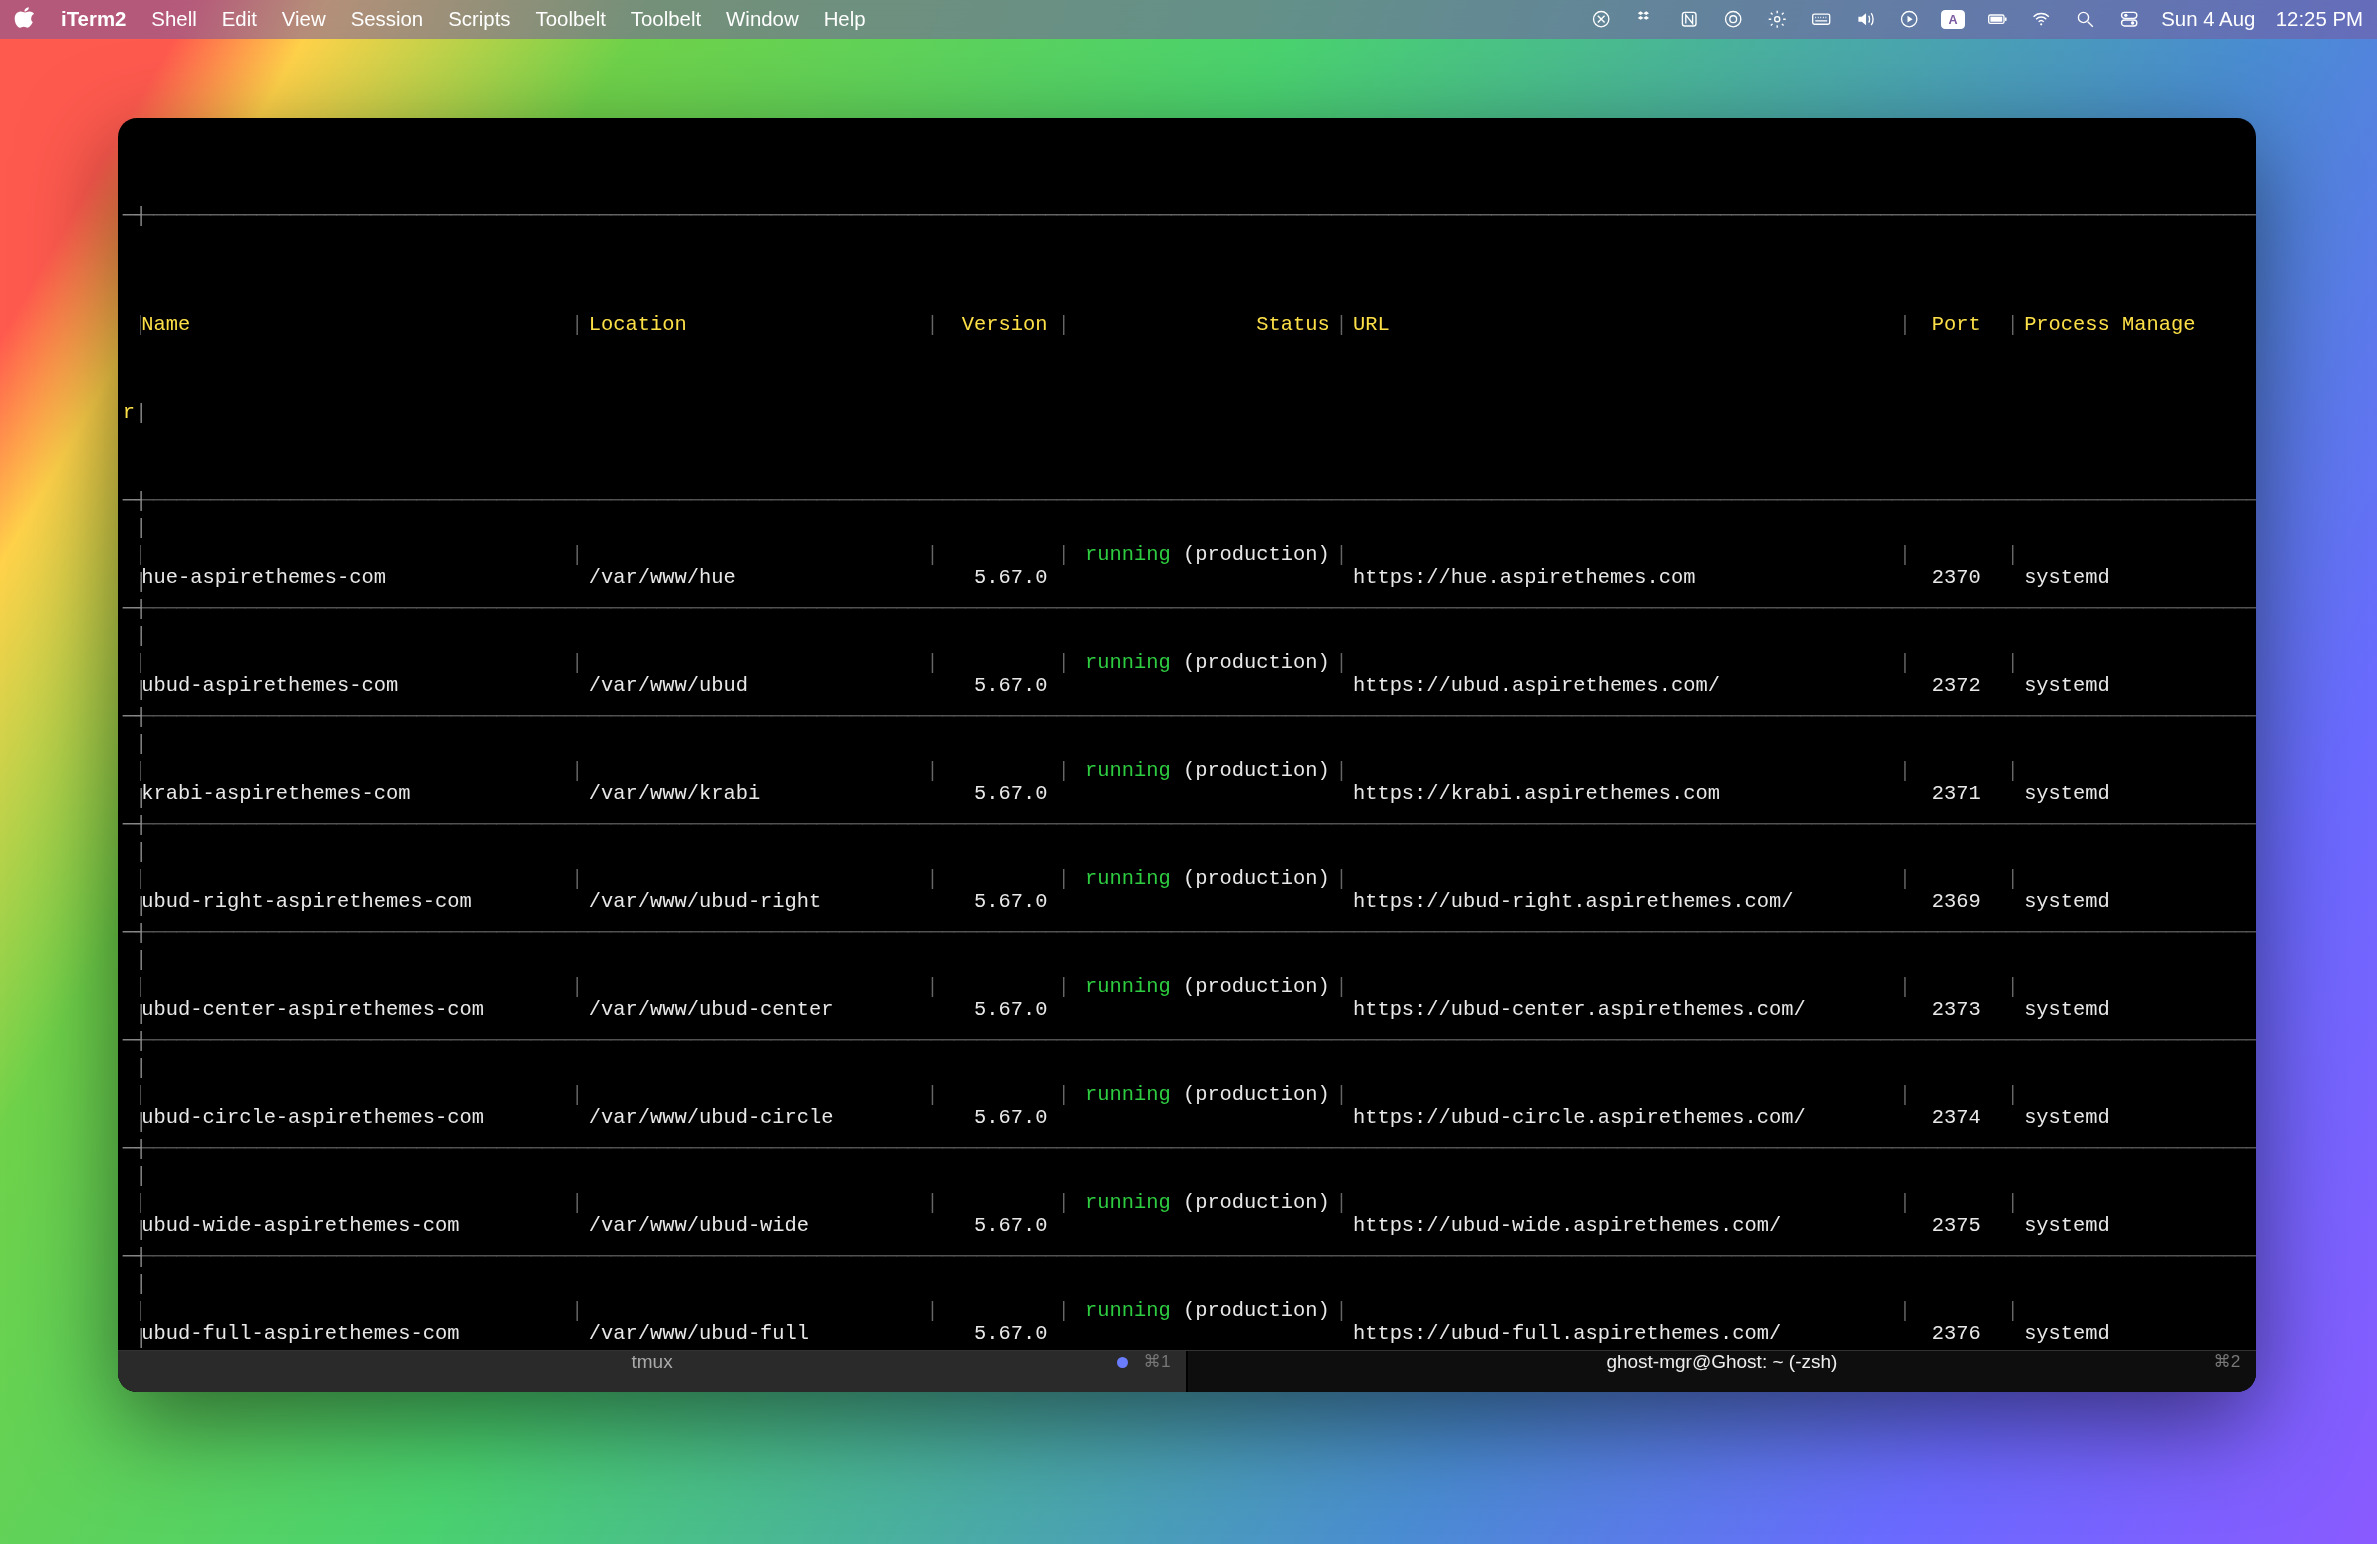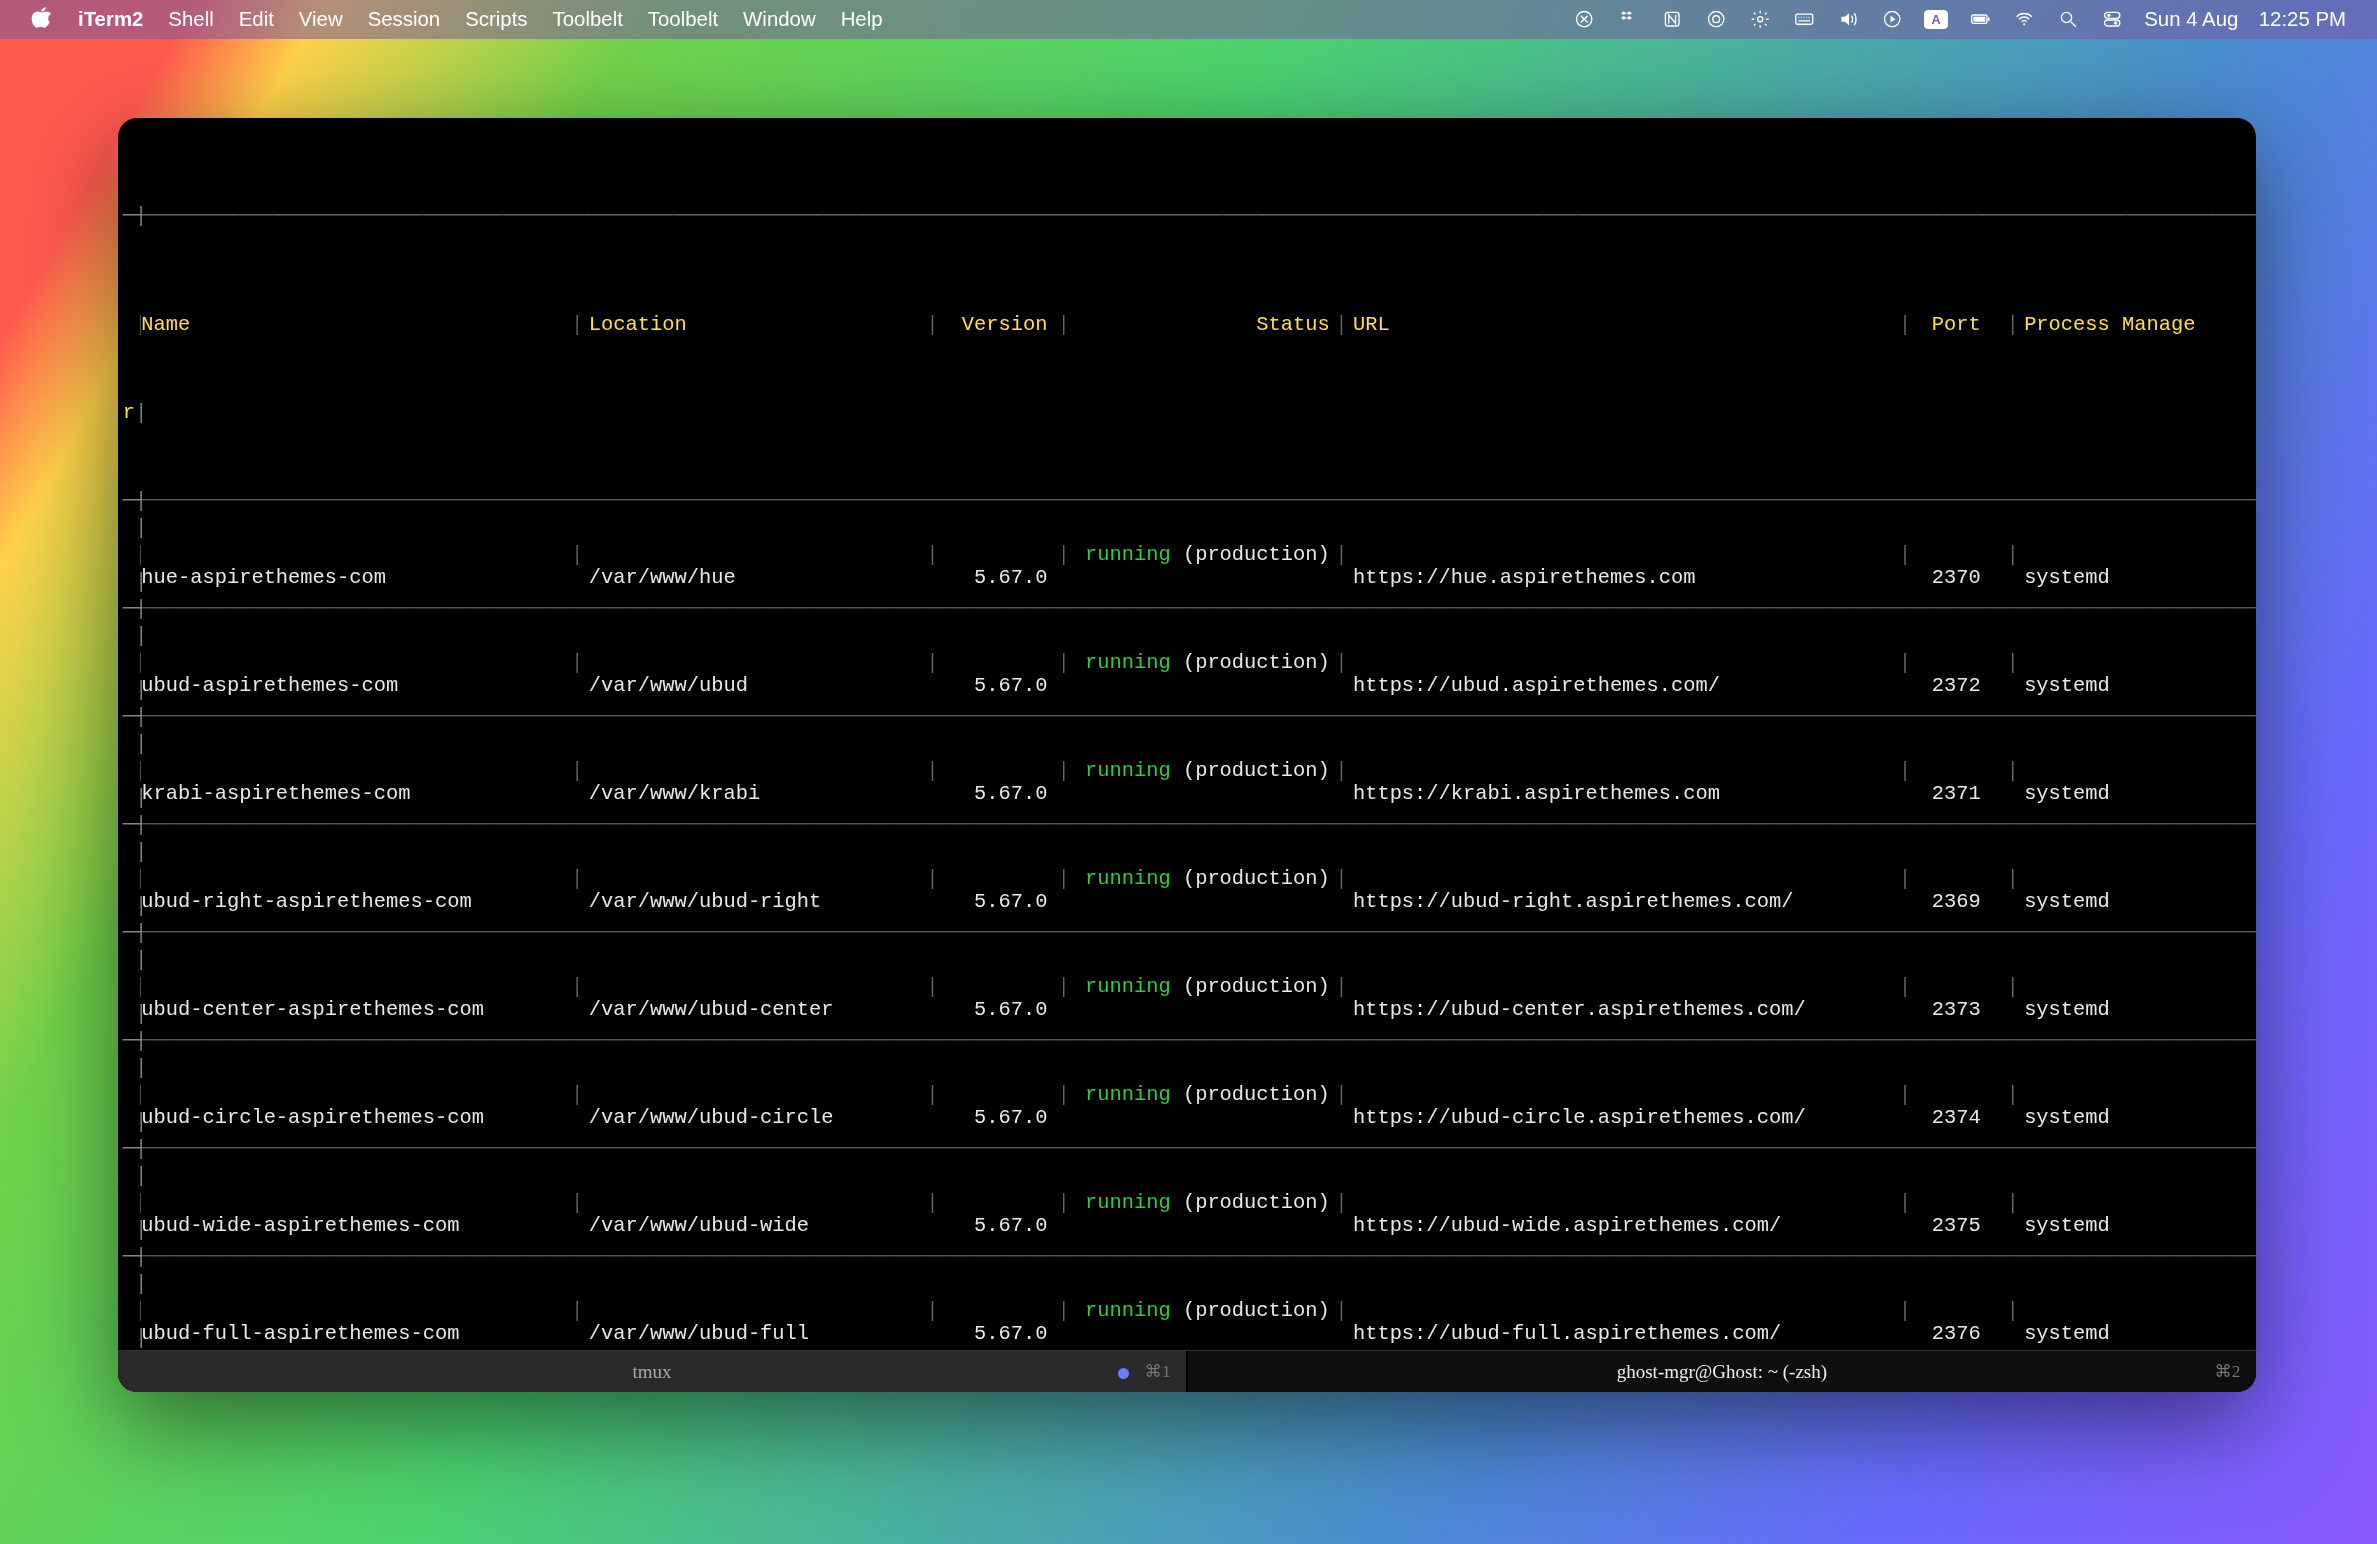--- a/index.html
+++ b/index.html
@@ -17,21 +17,21 @@
 
   
   .menubar {
     position: absolute; top: 0; left: 0; right: 0;
     height: 39px;
     background: rgba(120, 90, 160, 0.55);
     backdrop-filter: blur(15.7px);
     display: flex; align-items: center;
     color: #fff;
     font-size: 20.4px;
-    padding: 0 31px;
+    padding: 0 14px;
   }
   .menubar .left { display: flex; align-items: center; gap: 25px; }
   .menubar .left .app-name { font-weight: 700; }
   .menubar .left .menu-item { font-weight: 400; }
   .menubar .spacer { flex: 1; }
   .menubar .right { display: flex; align-items: center; gap: 20.4px; }
   .menubar .right .clock, .menubar .right .date { font-weight: 500; }
 
   .apple-logo svg { width: 22px; height: 22px; fill: #fff; }
 
@@ -76,23 +76,23 @@
 
   
   .tabbar {
     height: 42px;
     background: #1a1a1a;
     border-top: 0.8px solid #333;
     display: flex;
   }
   .tabbar .tab {
     flex: 1;
-    display: flex; align-items: center; justify-content: center;
+    display: flex; align-items: flex-start; justify-content: center;
     color: #ccc;
-    font-family: Liberation Serif, serif;
+    font-family: Liberation Sans, sans-serif;
     font-size: 19px;
     position: relative;
     gap: 23.6px;
   }
   .tabbar .tab.inactive { background: #2a2a2a; color:#aaa; }
   .tabbar .tab.active   { background: #0e0e0e; color:#eee; }
   .tabbar .tab .shortcut {
     position:absolute; right:15.7px;
     color:#777; font-size:17.3px;
   }

